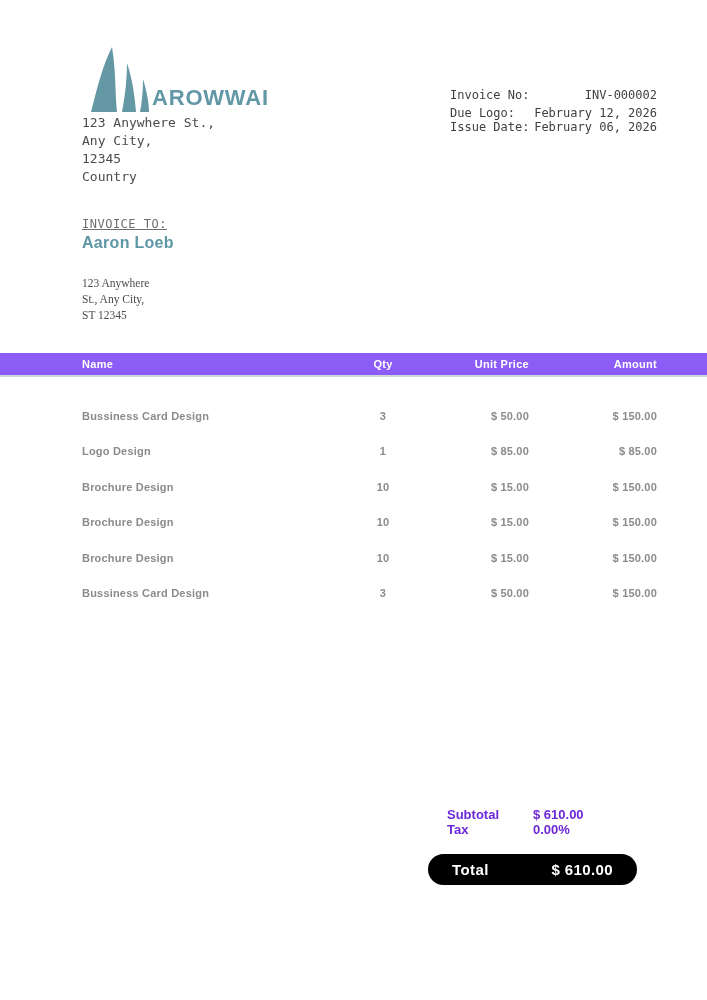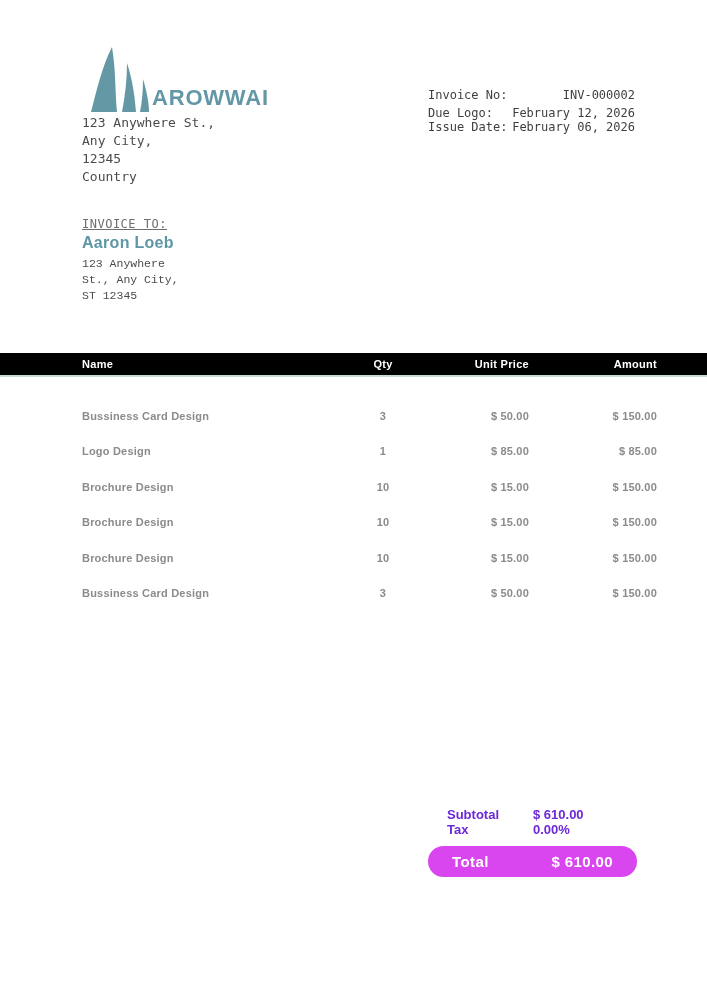--- a/index.html
+++ b/index.html
@@ -25,51 +25,51 @@
     font-size: 13px; line-height: 18px; color: #4c4c4c;
     white-space: pre-line;
   }
 
   
   .invoice-title {
     position: absolute; right: 71px; top: 48px;
     font-size: 30px; font-weight: bold; letter-spacing: 0px;
     color: #5d96a4;
   }
-  .meta-block { position: absolute; left: 428px; top: 88px; width: 207px; }
+  .meta-block { position: absolute; left: 450px; top: 88px; width: 207px; }
   .meta-row {
     display: flex; justify-content: space-between;
     font-family: "DejaVu Sans Mono", monospace;
     font-size: 12px; line-height: 14px; color: #3f3f3f;
   }
   .meta-row.first { margin-bottom: 4px; }
 
   
   .billto-block { position: absolute; left: 82px; top: 217px; }
   .billto-heading {
     font-family: "DejaVu Sans Mono", monospace;
     font-size: 12px; letter-spacing: 0.5px; color: #6e6e6e; text-decoration: underline;
   }
   .billto-name {
     margin-top: 3px;
     font-size: 16px; font-weight: bold; letter-spacing: 0.3px;
     color: #5d96a4;
   }
   .billto-address {
-    margin-top: 4px;
-    font-family: Liberation Mono, monospace;
+    margin-top: 23px;
+    font-family: Liberation Serif, serif;
     font-size: 11.5px; line-height: 16px; color: #4c4c4c;
     white-space: pre-line;
   }
 
   
   .items-table { position: absolute; left: 0; top: 353px; width: 707px; }
   .tbl-header {
     display: flex; align-items: center;
-    height: 24px; background: #000000;
+    height: 24px; background: #8b5cf6;
     border-bottom: 2px solid #ccd9db;
     color: #ffffff; font-weight: bold; font-size: 11px; letter-spacing: 0.3px;
   }
   .tbl-body { padding-top: 9px; }
   .tbl-row {
     display: flex; align-items: flex-end; height: 35.5px;
     color: #8b8b8b; font-weight: bold; font-size: 11px; letter-spacing: 0.2px;
   }
   .col-name   { flex: 1; padding-left: 82px; text-align: left; }
   .col-qty    { width: 90px; text-align: center; }
@@ -77,22 +77,22 @@
   .col-amount { width: 128px; text-align: right; margin-right: 50px; }
 
   
   .totals-block { position: absolute; left: 428px; top: 807px; width: 209px; }
   .totals-row {
     display: flex;
     font-size: 13px; font-weight: bold; line-height: 15px; color: #6d28d9;
   }
   .totals-label { width: 105px; padding-left: 19px; }
   .total-pill {
-    margin-top: 9px; height: 31px; border-radius: 16px;
-    background: #d946ef; color: #ffffff;
+    margin-top: 17px; height: 31px; border-radius: 16px;
+    background: #000000; color: #ffffff;
     display: flex; align-items: center; justify-content: space-between;
     padding: 0 24px; font-size: 15px; font-weight: bold; letter-spacing: 0.4px;
   }
 </style>
 </head>
 <body>
 
 <div class="page">
 
   <svg class="logo-mark" viewBox="0 0 61 66" aria-hidden="true">

